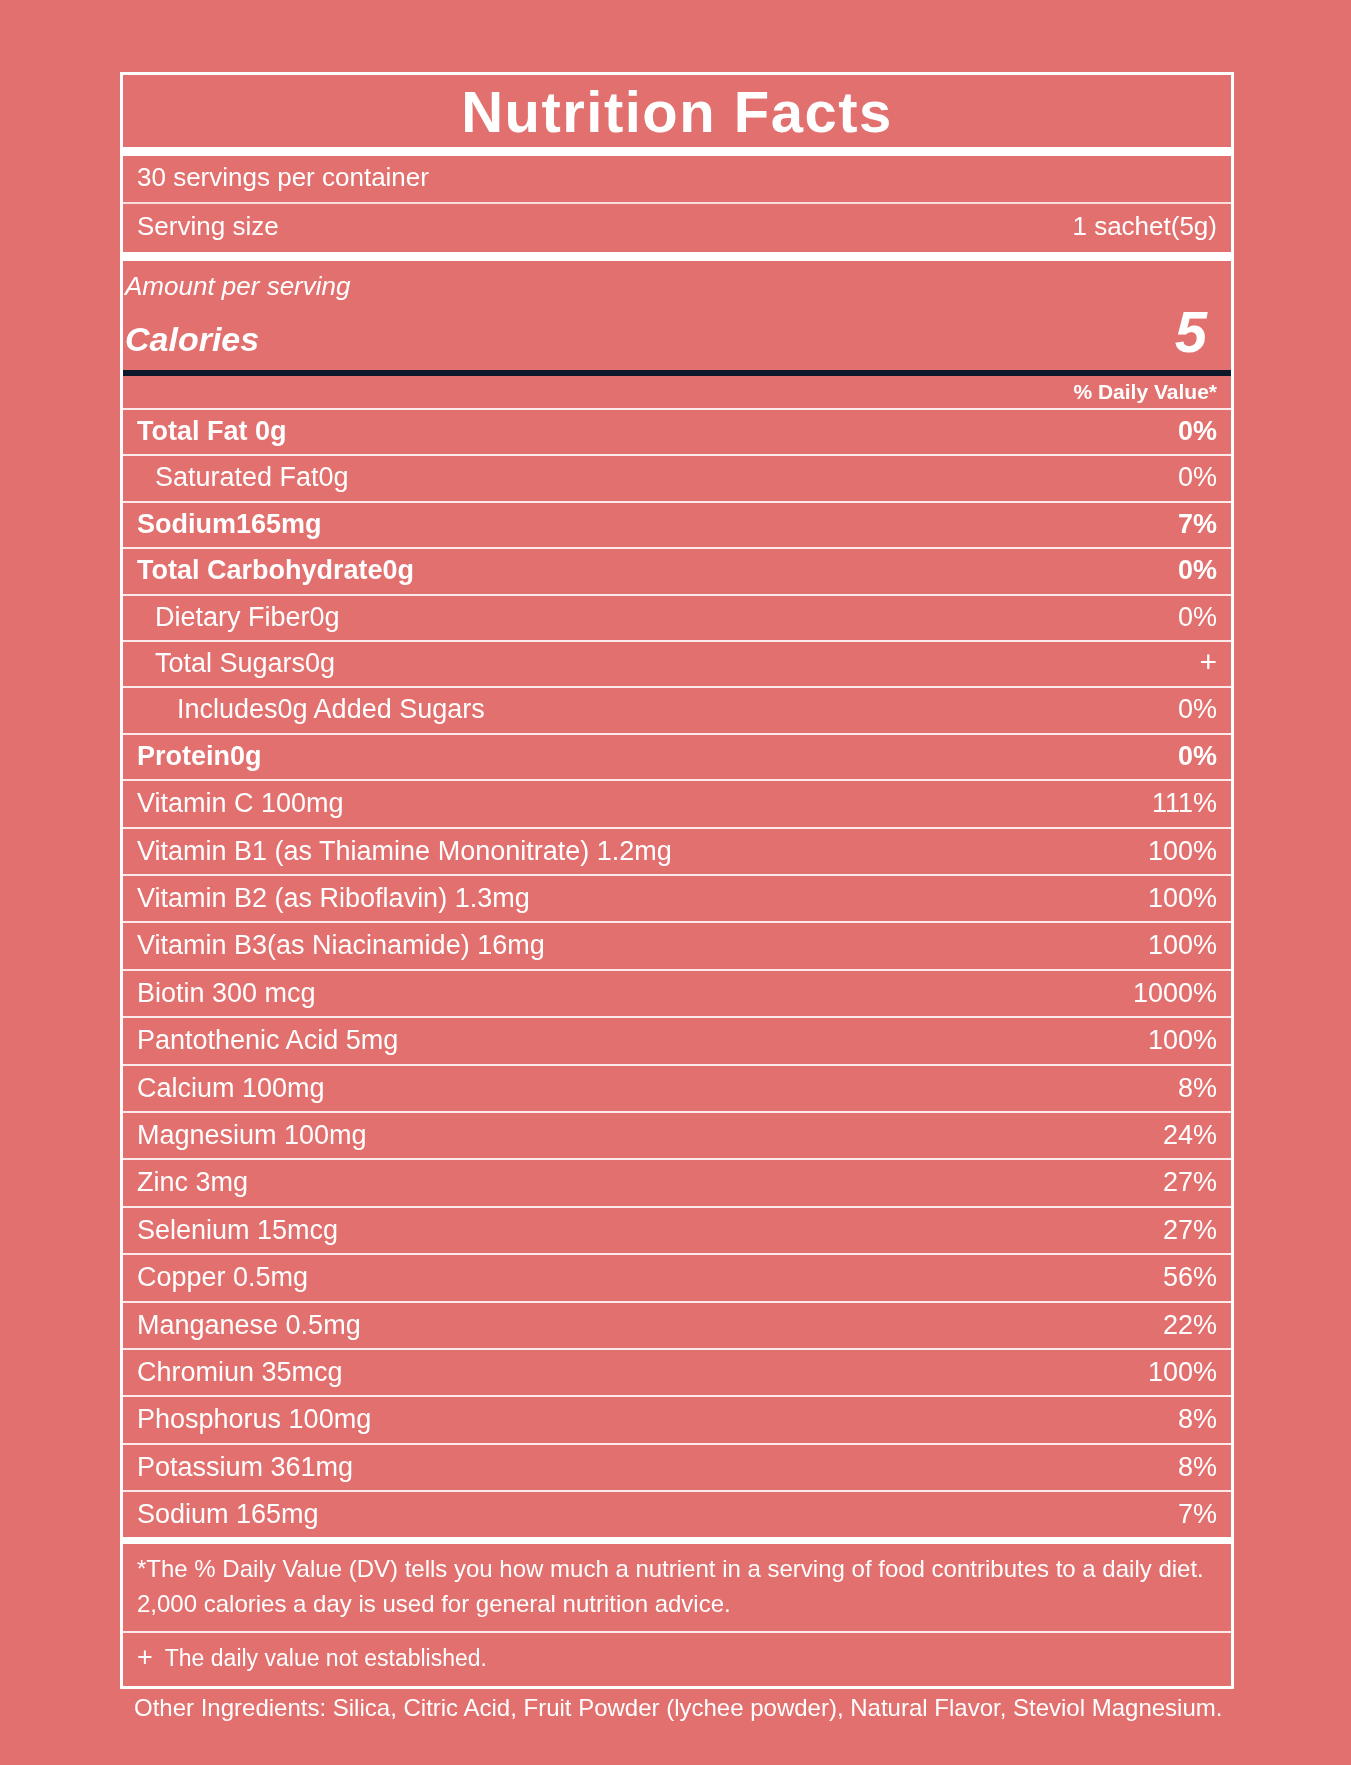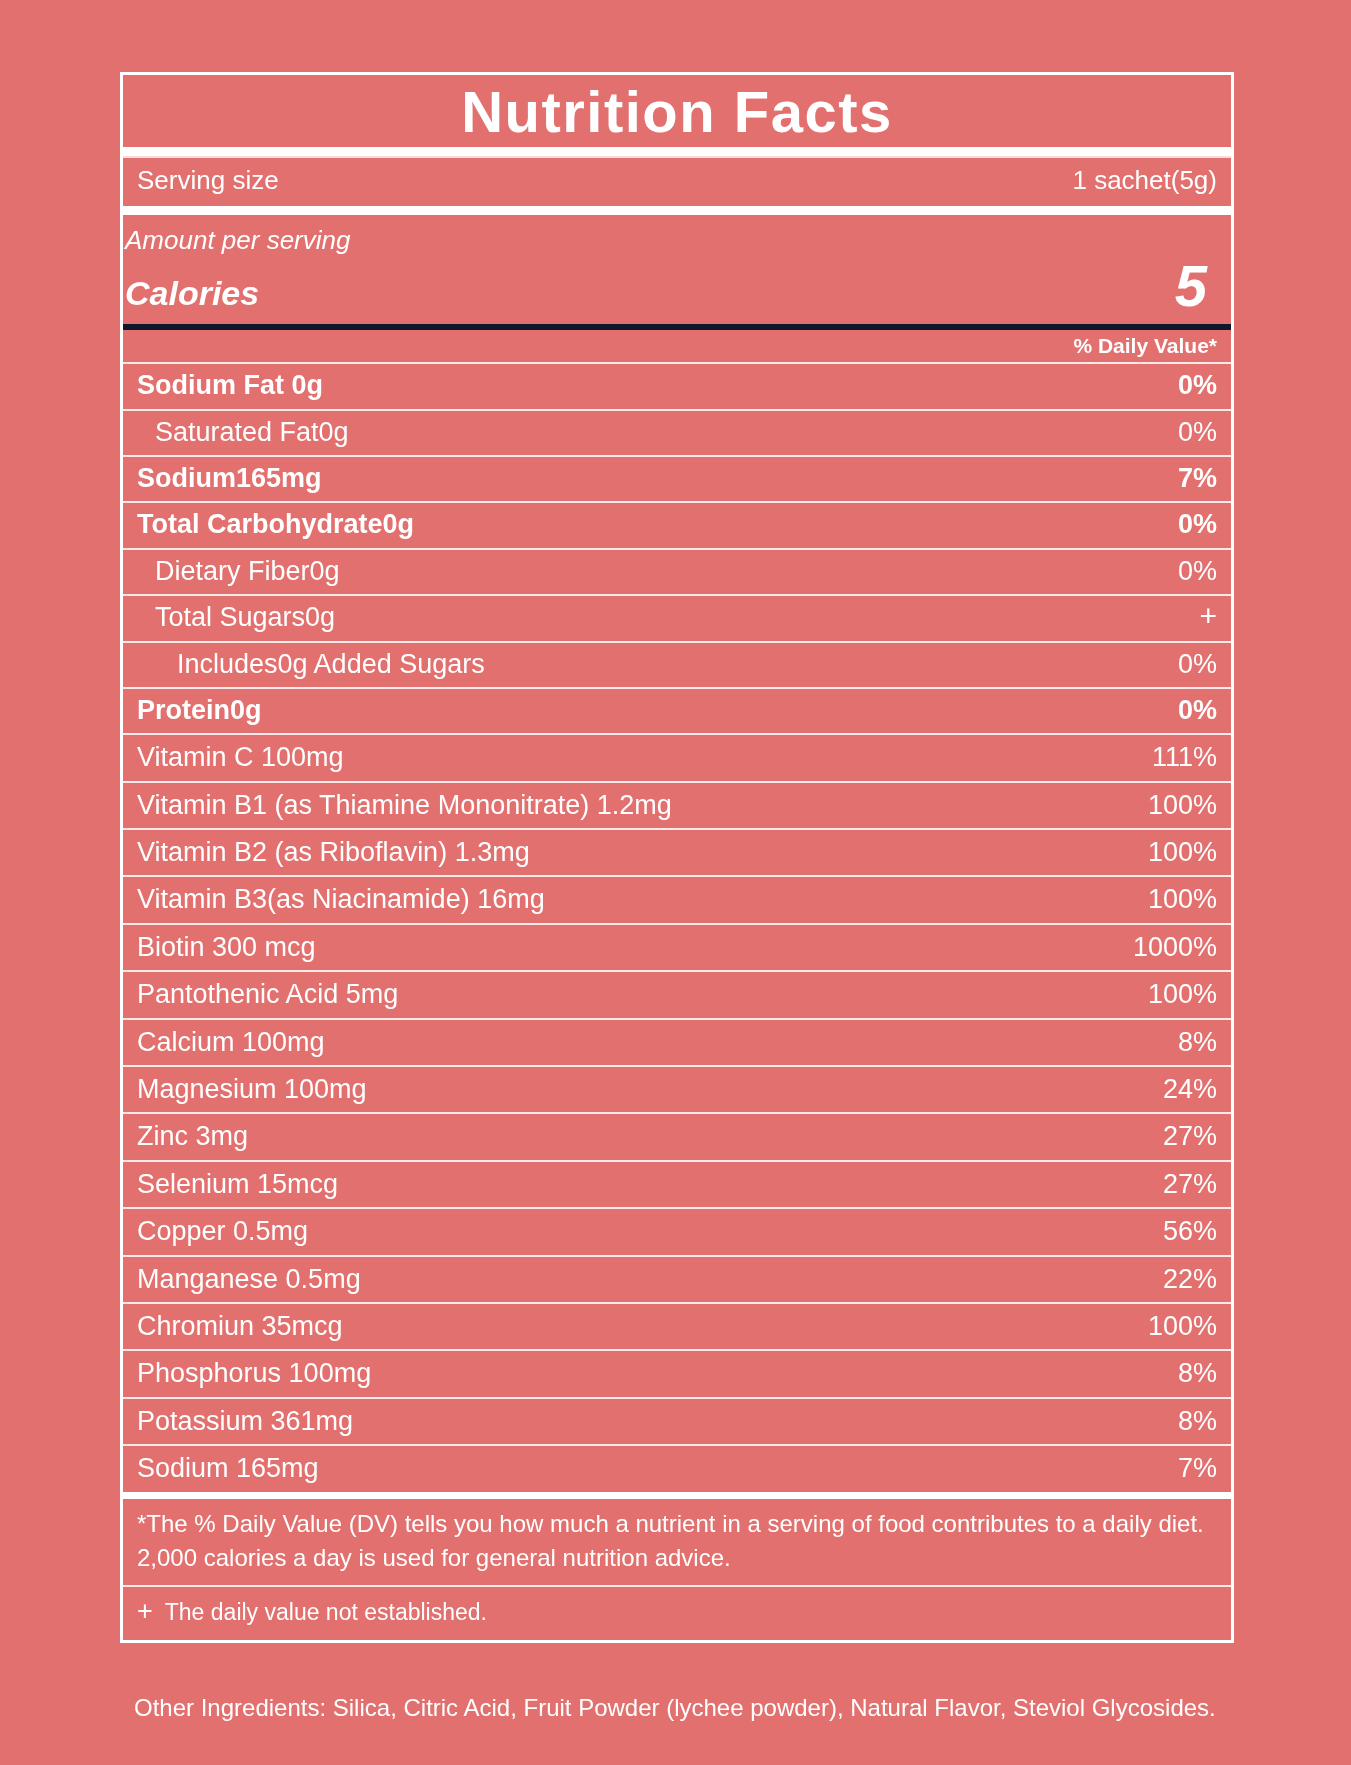--- a/index.html
+++ b/index.html
@@ -176,39 +176,40 @@
 <body style="background: rgb(226, 112, 111); color: rgb(255, 255, 255);">
 
 <div class="page">
 
   <div class="label-panel">
 
     <div class="title-row">
       <div class="title">Nutrition Facts</div>
     </div>
 
+    <div class="servings-row">30 servings per container</div>
 
     <div class="serving-size-row">
       <span>Serving size</span>
       <span>1 sachet(5g)</span>
     </div>
 
     <div class="calories-block">
       <div class="amount-per-serving">Amount per serving</div>
       <div class="calories-line">
         <span class="calories-word">Calories</span>
         <span class="calories-value">5</span>
       </div>
     </div>
 
     <div class="dv-header">% Daily Value*</div>
 
     <div id="nutrient-rows">
         <div class="nrow bold">
-          <span class="nm">Sodium Fat 0g</span>
+          <span class="nm">Total Fat 0g</span>
           <span class="dv">0%</span>
         </div>
         <div class="nrow indent1">
           <span class="nm">Saturated Fat0g</span>
           <span class="dv">0%</span>
         </div>
         <div class="nrow bold">
           <span class="nm">Sodium165mg</span>
           <span class="dv">7%</span>
         </div>
@@ -302,15 +303,15 @@
       </div>
 
     <div class="footnote">*The % Daily Value (DV) tells you how much a nutrient in a serving of food contributes to a daily diet. 2,000 calories a day is used for general nutrition advice.</div>
     <div class="footnote2">
       <span class="dag">+</span>
       <span>The daily value not established.</span>
     </div>
 
   </div>
 
-  <div class="other-ingredients">Other Ingredients: Silica, Citric Acid, Fruit Powder (lychee powder),  Natural Flavor,  Steviol Glycosides.</div>
+  <div class="other-ingredients">Other Ingredients: Silica, Citric Acid, Fruit Powder (lychee powder),  Natural Flavor,  Steviol Magnesium.</div>
 
 </div>
 
 </body></html>

